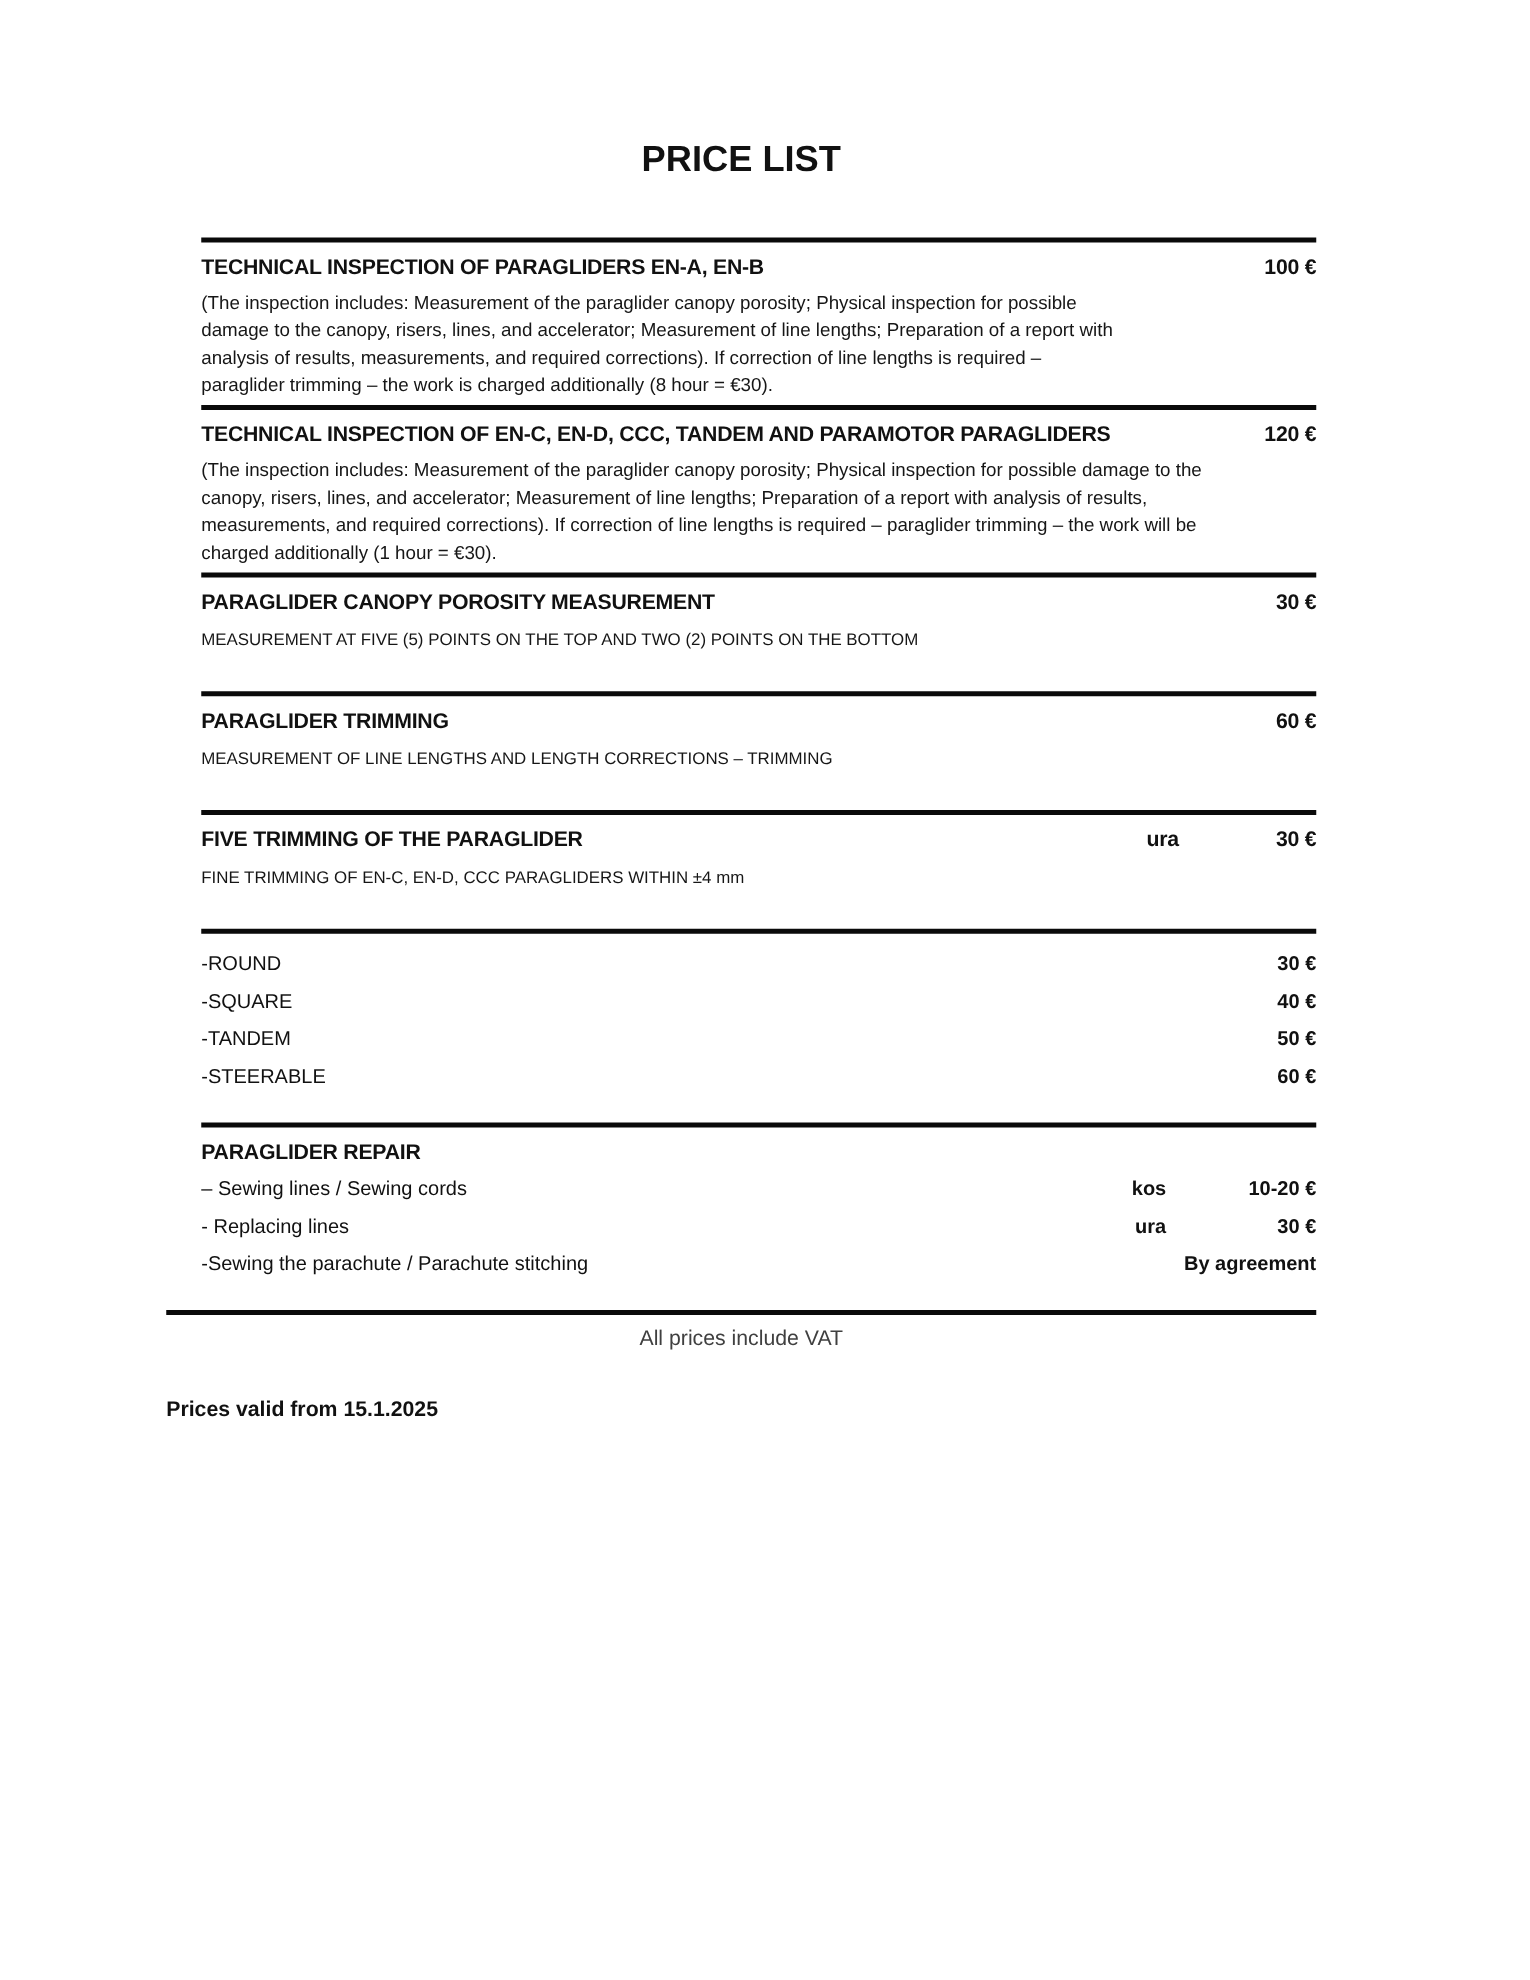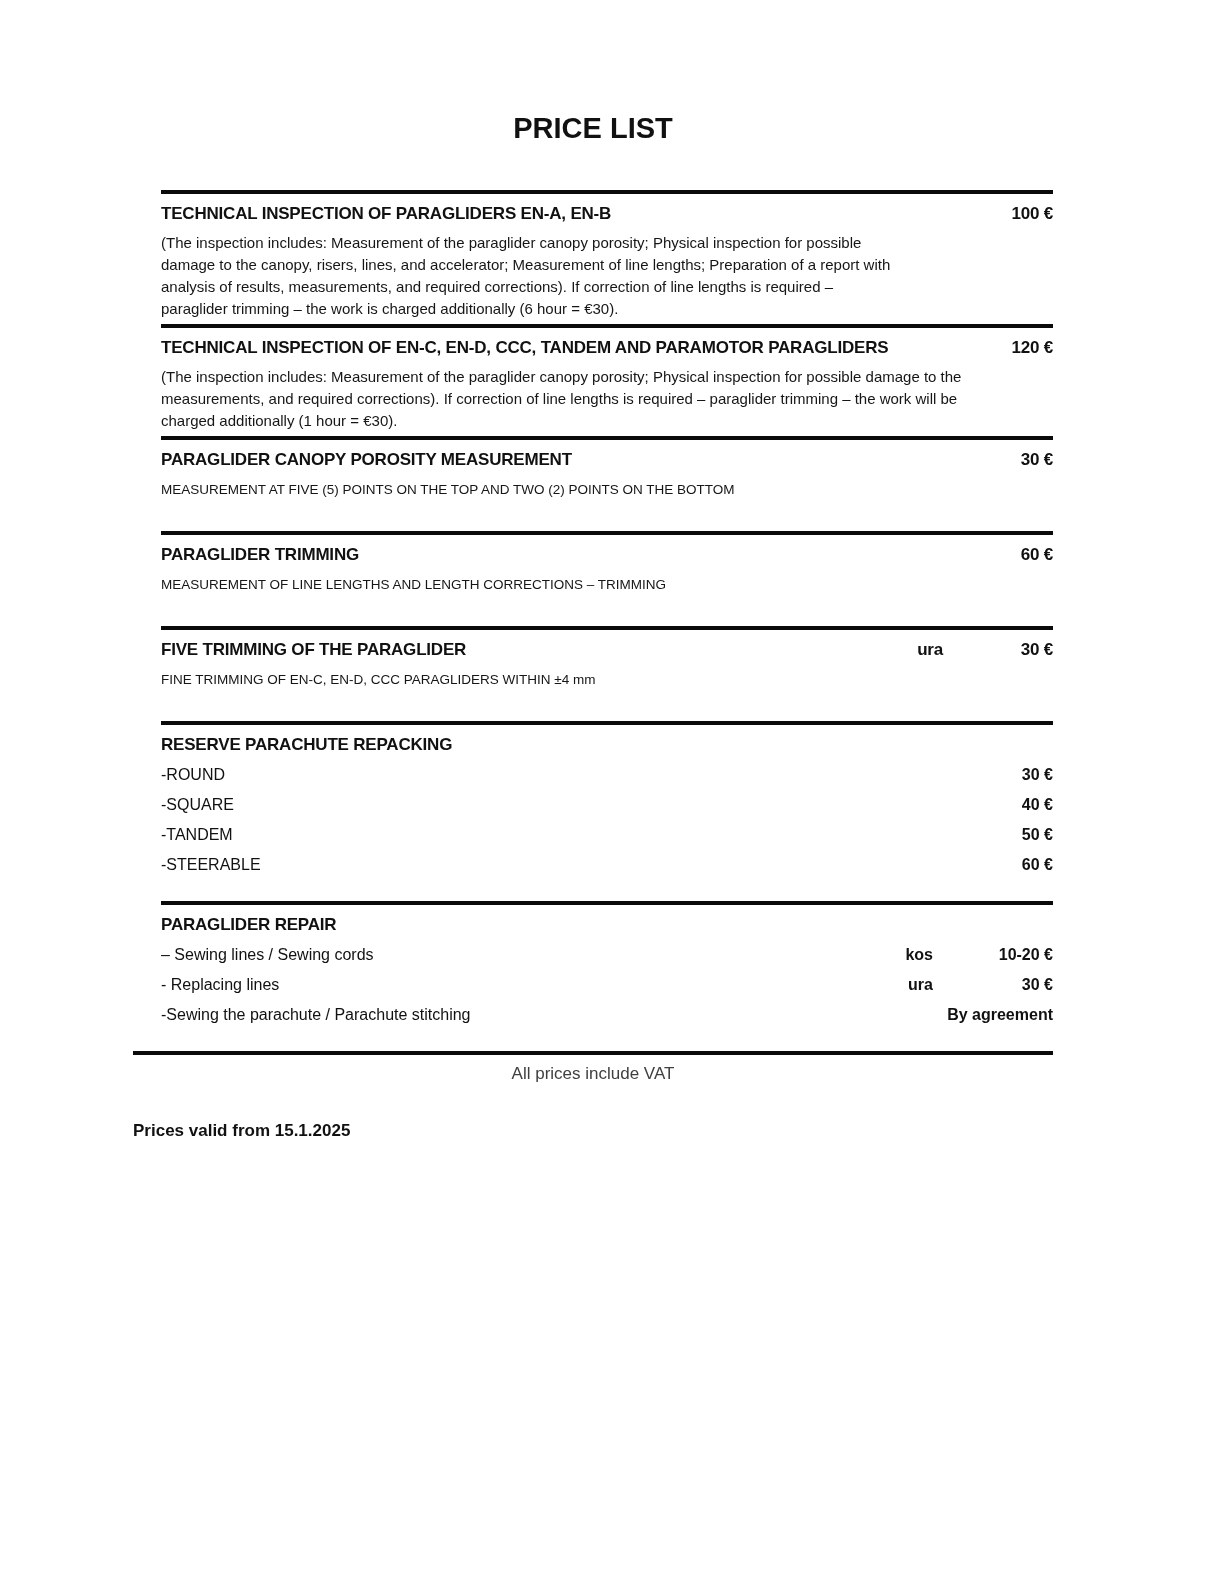--- a/index.html
+++ b/index.html
@@ -115,31 +115,32 @@
 
       <div class="section">
         <div class="sec-head">
           <span class="sec-title">TECHNICAL INSPECTION OF PARAGLIDERS EN-A, EN-B</span>
           <span class="head-price">100 €</span>
         </div>
         <div class="sec-desc">
           <div>(The inspection includes: Measurement of the paraglider canopy porosity; Physical inspection for possible</div>
           <div>damage to the canopy, risers, lines, and accelerator; Measurement of line lengths; Preparation of a report with</div>
           <div>analysis of results, measurements, and required corrections). If correction of line lengths is required –</div>
-          <div>paraglider trimming – the work is charged additionally (6 hour = €30).</div>
+          <div>paraglider trimming – the work is charged additionally (8 hour = €30).</div>
         </div>
       </div>
 
       <div class="section">
         <div class="sec-head">
           <span class="sec-title">TECHNICAL INSPECTION OF EN-C, EN-D, CCC, TANDEM AND PARAMOTOR PARAGLIDERS</span>
           <span class="head-price">120 €</span>
         </div>
         <div class="sec-desc">
           <div>(The inspection includes: Measurement of the paraglider canopy porosity; Physical inspection for possible damage to the</div>
+          <div>canopy, risers, lines, and accelerator; Measurement of line lengths; Preparation of a report with analysis of results,</div>
           <div>measurements, and required corrections). If correction of line lengths is required – paraglider trimming – the work will be</div>
           <div>charged additionally (1 hour = €30).</div>
         </div>
       </div>
 
       <div class="section gap-after">
         <div class="sec-head">
           <span class="sec-title">PARAGLIDER CANOPY POROSITY MEASUREMENT</span>
           <span class="head-price">30 €</span>
         </div>
@@ -163,23 +164,20 @@
           <span class="sec-title">FIVE TRIMMING OF THE PARAGLIDER</span>
           <span class="head-unit">ura</span>
           <span class="head-price">30 €</span>
         </div>
         <div class="sec-desc caps">
           <div>FINE TRIMMING OF EN-C, EN-D, CCC PARAGLIDERS WITHIN ±4 mm</div>
         </div>
       </div>
 
       <div class="section items-after">
-        <div class="sec-head">
-          <span class="sec-title">RESERVE PARACHUTE REPACKING</span>
-        </div>
         <div class="items">
           <div class="item-row">
             <span class="item-label">-ROUND</span>
             <span class="item-unit"></span>
             <span class="item-price">30 €</span>
           </div>
           <div class="item-row">
             <span class="item-label">-SQUARE</span>
             <span class="item-unit"></span>
             <span class="item-price">40 €</span>

